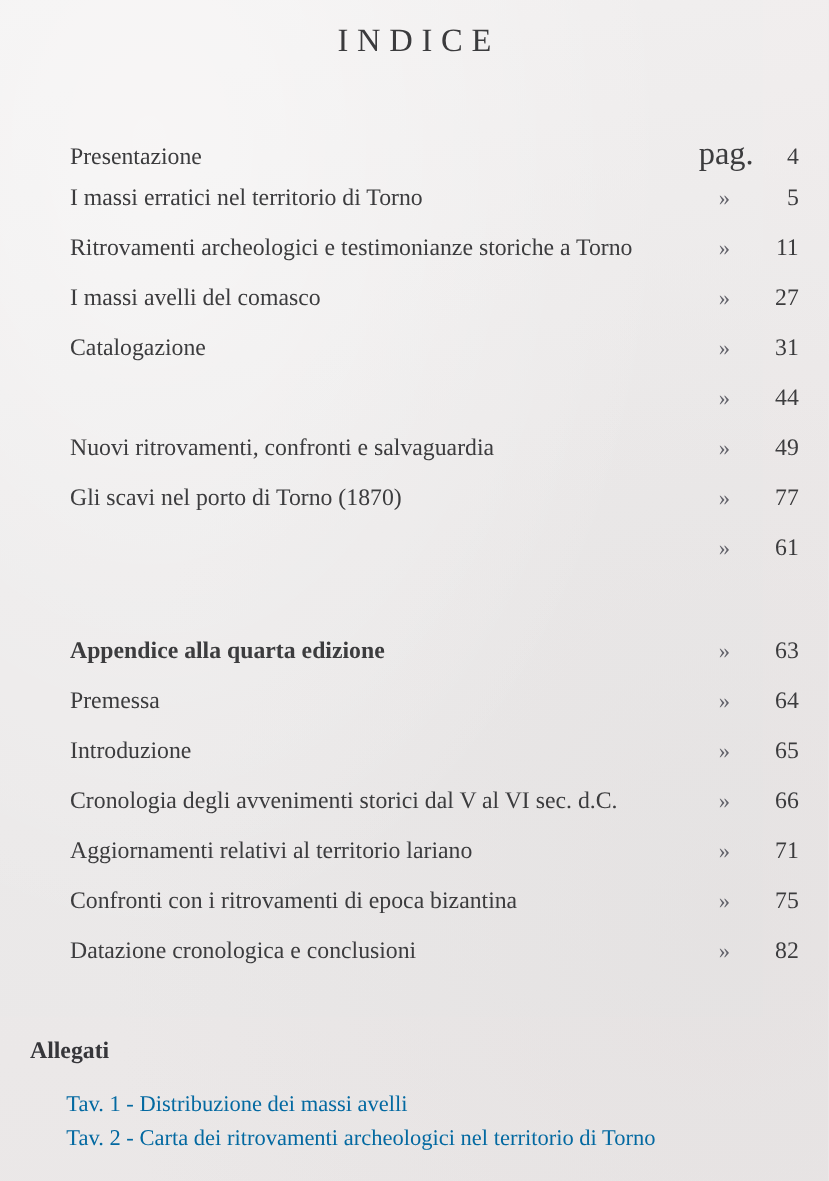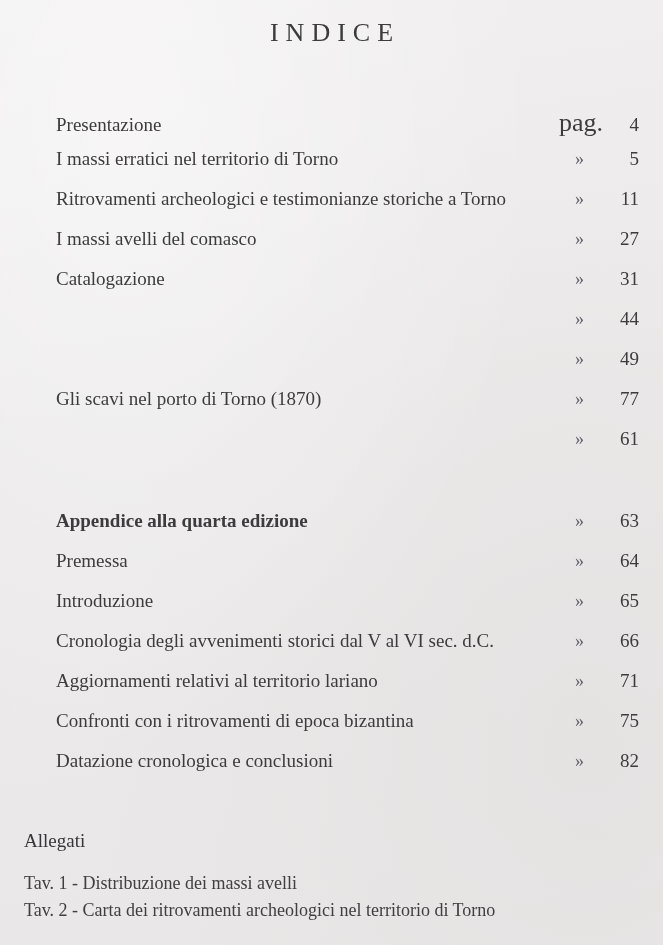--- a/index.html
+++ b/index.html
@@ -93,28 +93,29 @@
   }
 
   .attachments {
     position: absolute;
     left: 24px;
     top: 830px;
     right: 24px;
   }
   .attachments-title {
     font-size: 19px;
-    font-weight: normal;
+    font-weight: bold;
     color: #36363a;
     margin-bottom: 18px;
   }
   .attachment-line {
     font-size: 18px;
     line-height: 27px;
-    color: #404040;
+    color: #0369a1;
+    margin-left: 29px;
   }
 </style>
 </head>
 <body>
 
 <div class="paper-texture"></div>
 
 <div class="page">
 
   <div class="doc-title">INDICE</div>
@@ -150,20 +151,21 @@
           <span class="spacer"></span>
           <span class="marker">»</span>
           <span class="pageno">31</span>
         </div>
         <div class="toc-row">
           <span class="spacer"></span>
           <span class="marker">»</span>
           <span class="pageno">44</span>
         </div>
         <div class="toc-row">
+          <span class="label">Nuovi ritrovamenti, confronti e salvaguardia</span>
           <span class="spacer"></span>
           <span class="marker">»</span>
           <span class="pageno">49</span>
         </div>
         <div class="toc-row">
           <span class="label">Gli scavi nel porto di Torno (1870)</span>
           <span class="spacer"></span>
           <span class="marker">»</span>
           <span class="pageno">77</span>
         </div>

